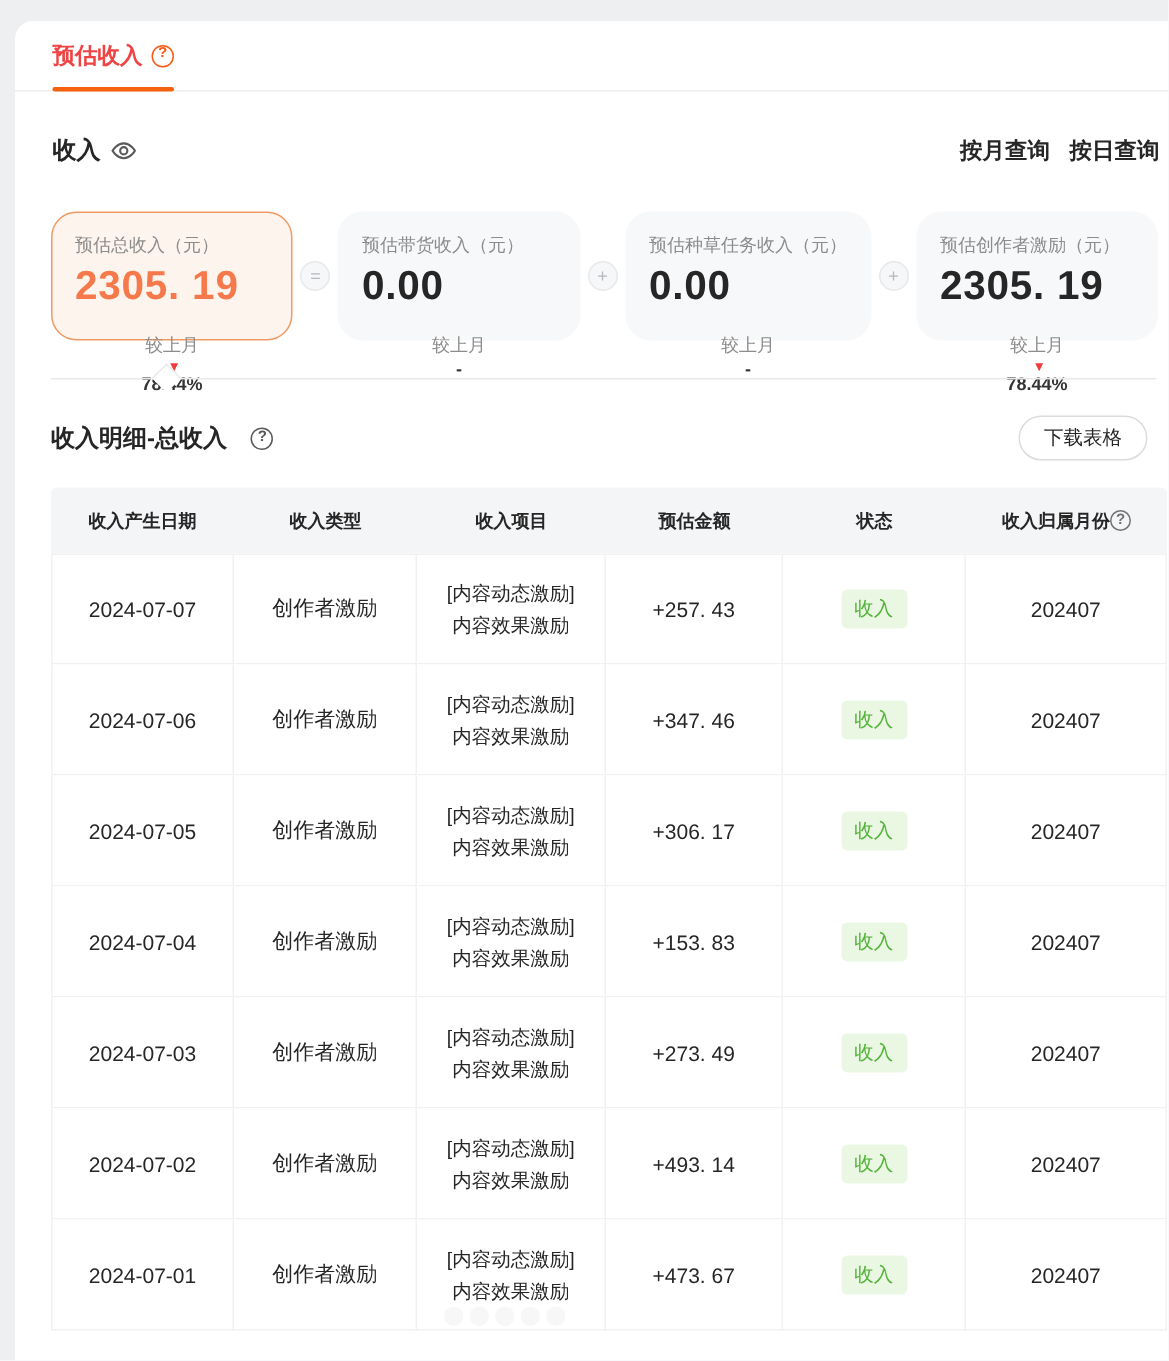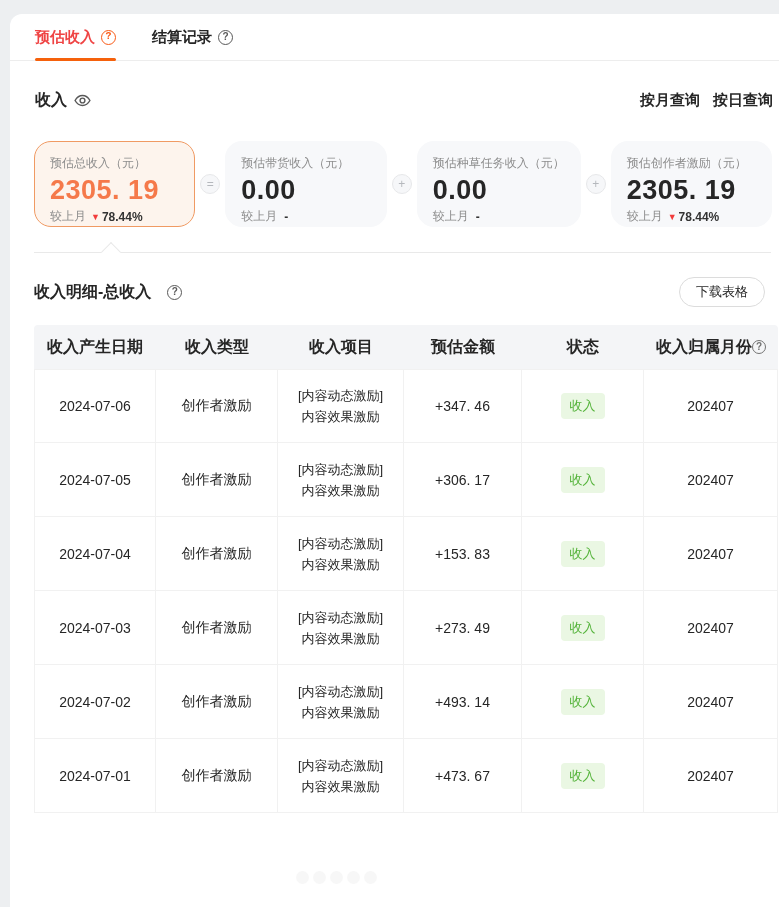--- a/index.html
+++ b/index.html
@@ -38,21 +38,21 @@
   .di-day { width:128px; }
 
   
   .cards-row { display:flex; align-items:center; margin:24px 7px 0 24px; }
   .card { flex:1; height:86px; background:#f7f8fa; border:1px solid #f7f8fa;
           border-radius:17px; padding:13px 15px; cursor:pointer; }
   .card.highlight { background:#fdf4ed; border:1px solid #f09a63; }
   .card-label { font-size:12px; color:#8c8c8c; white-space:nowrap; }
   .card-value { margin-top:3px; font-size:27px; font-weight:600; color:#262626; letter-spacing:.5px; }
   .card.highlight .card-value { color:#f5794a; }
-  .card-compare { margin-top:2px; font-size:12px; color:#8c8c8c; display:flex; align-items:center; }
+  .card-compare { margin-top:16px; font-size:12px; color:#8c8c8c; display:flex; align-items:center;flex-direction:column; }
   .trend-arrow { color:#f23c3c; font-size:9px; margin:0 2px 0 5px; }
   .cmp-value { color:#333333; font-weight:600; }
   .connector { width:30px; display:flex; justify-content:center; flex:none; }
   .connector .circle { width:20px; height:20px; border-radius:50%; background:#f6f7f9;
           border:1px solid #e7e8ea; color:#b5b8bd; font-size:12px; line-height:18px;
           text-align:center; }
 
   
   .divider { position:relative; margin:25px 8px 0 24px; border-top:1px solid #e9e9e9; }
   .caret { position:absolute; left:70px; top:-8px; width:14px; height:14px; background:#fff;
@@ -64,21 +64,21 @@
   .detail-title { display:flex; align-items:center; gap:16px; font-size:16px; font-weight:700; }
   .detail-title .q-icon { color:#595959; }
   .download-btn { height:30px; padding:0 16px; border-radius:16px; border:1px solid #dcdcdc;
                   background:#fff; font-size:13px; color:#262626; font-family:inherit; cursor:pointer; }
 
   
   table { margin:18px 0 0 24px; width:744px; border-collapse:separate; border-spacing:0;
           table-layout:fixed; font-size:14px; }
   col.c1{width:122px} col.c2{width:122px} col.c3{width:126px}
   col.c4{width:118px} col.c5{width:122px} col.c6{width:134px}
-  thead th { background:#f4f5f7; height:44px; font-weight:600; font-size:16px; color:#262626;
+  thead th { background:#f4f5f7; height:44px; font-weight:600; font-size:12px; color:#262626;
              text-align:center; }
   thead th:first-child { border-radius:4px 0 0 0; }
   thead th:last-child  { border-radius:0 4px 0 0; }
   th .th-wrap { display:inline-flex; align-items:center; gap:0; }
   th .q-icon { width:14px; height:14px; line-height:11px; border-width:1.2px; color:#737373; }
   tbody td { height:74px; text-align:center; color:#262626; background:#fff;
              border-bottom:1px solid #f1f1f1; border-right:1px solid #f1f1f1; }
   tbody td:first-child { border-left:1px solid #f1f1f1; }
   tbody tr:first-child td { border-top:1px solid #f1f1f1; }
   .proj { font-size:13px; line-height:21px; }
@@ -95,24 +95,20 @@
 <body>
 
 <div class="page">
   <div class="panel">
 
     <div class="tabs">
       <div class="tab active">
         <span>预估收入</span>
         <span class="q-icon"></span>
       </div>
-      <div class="tab">
-        <span>结算记录</span>
-        <span class="q-icon"></span>
-      </div>
     </div>
 
     <div class="income-row">
       <div class="income-title">
         <span>收入</span>
         <span>
           <svg width="17" height="17" viewBox="0 0 24 24" fill="none">
             <path d="M1.5 12s4-7 10.5-7 10.5 7 10.5 7-4 7-10.5 7S1.5 12 1.5 12z" stroke="#595959" stroke-width="2"></path>
             <circle cx="12" cy="12" r="3.4" stroke="#595959" stroke-width="2"></circle>
           </svg>
@@ -203,20 +199,33 @@
           <th>
             <span class="th-wrap">
               <span>收入归属月份</span>
               <span class="q-icon"></span>
             </span>
           </th>
         </tr>
       </thead>
       <tbody>
         <tr>
+          <td>2024-07-07</td>
+          <td>创作者激励</td>
+          <td>
+              <div class="proj">
+                <div>[内容动态激励]</div>
+                <div>内容效果激励</div>
+              </div>
+            </td>
+          <td>+257. 43</td>
+          <td><span class="badge">收入</span></td>
+          <td>202407</td>
+        </tr>
+        <tr>
           <td>2024-07-06</td>
           <td>创作者激励</td>
           <td>
               <div class="proj">
                 <div>[内容动态激励]</div>
                 <div>内容效果激励</div>
               </div>
             </td>
           <td>+347. 46</td>
           <td><span class="badge">收入</span></td>

